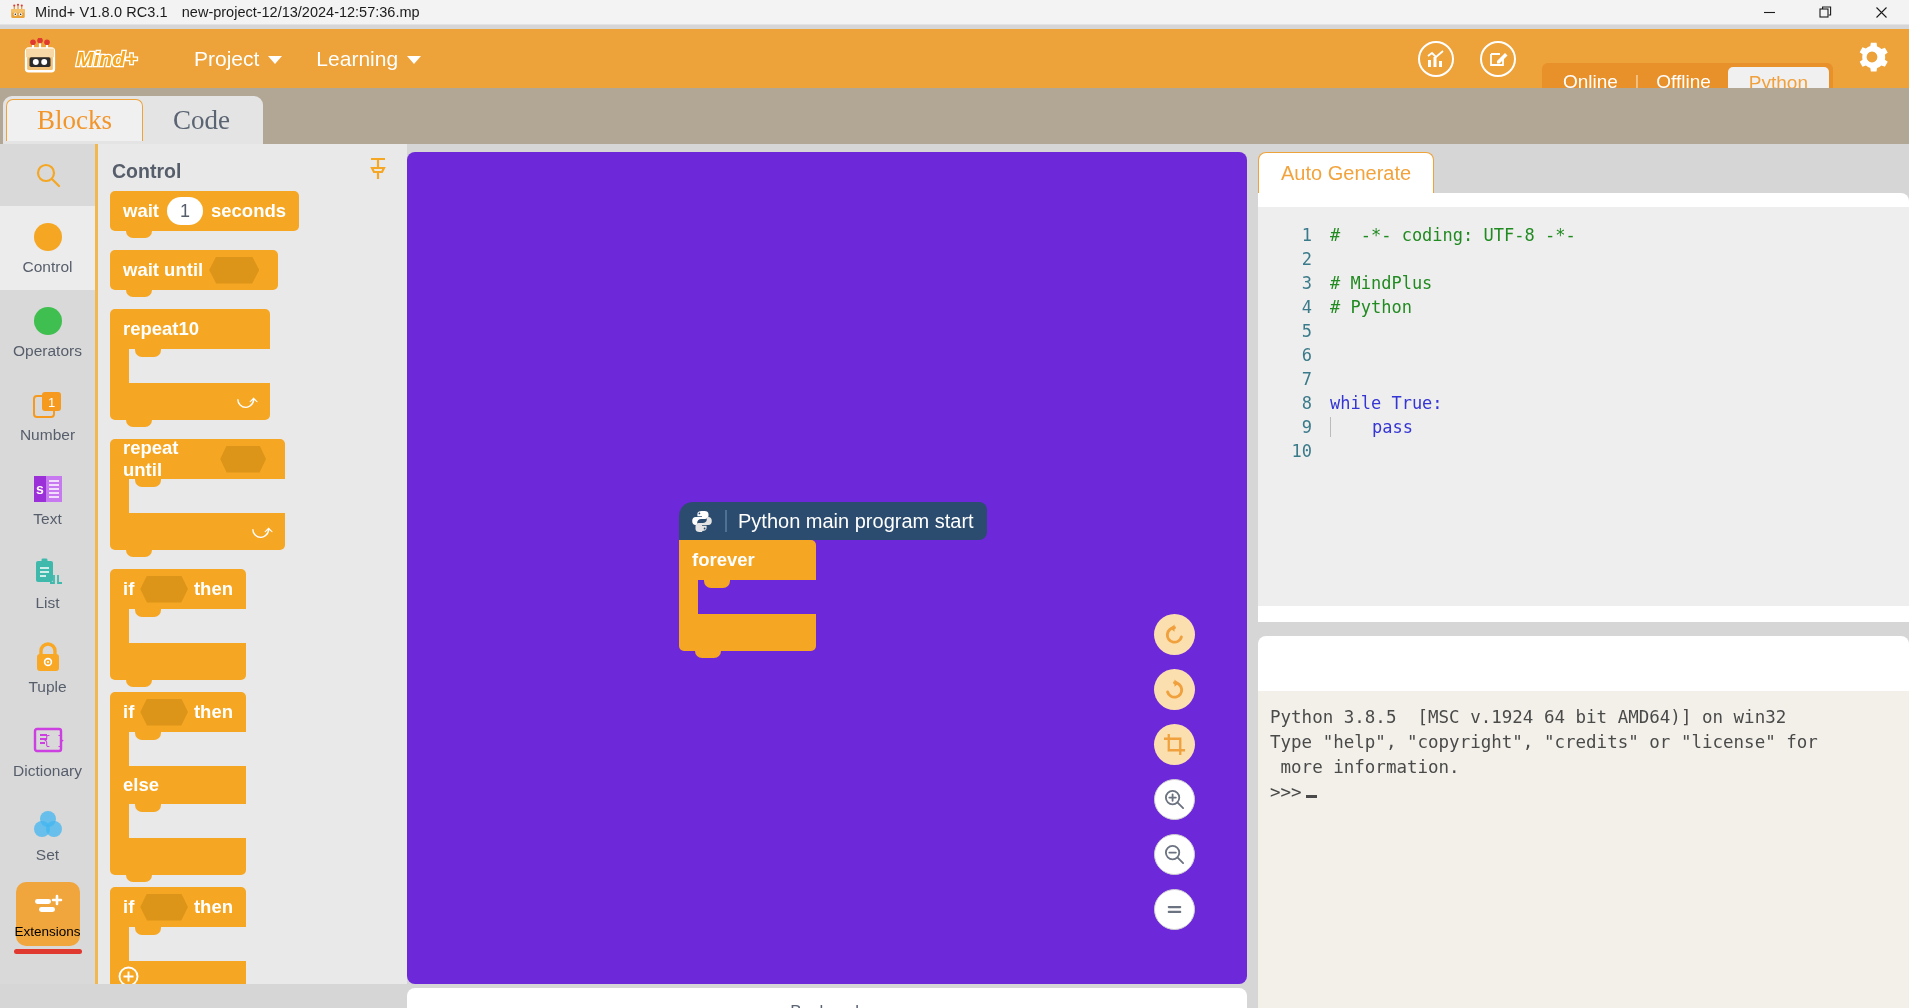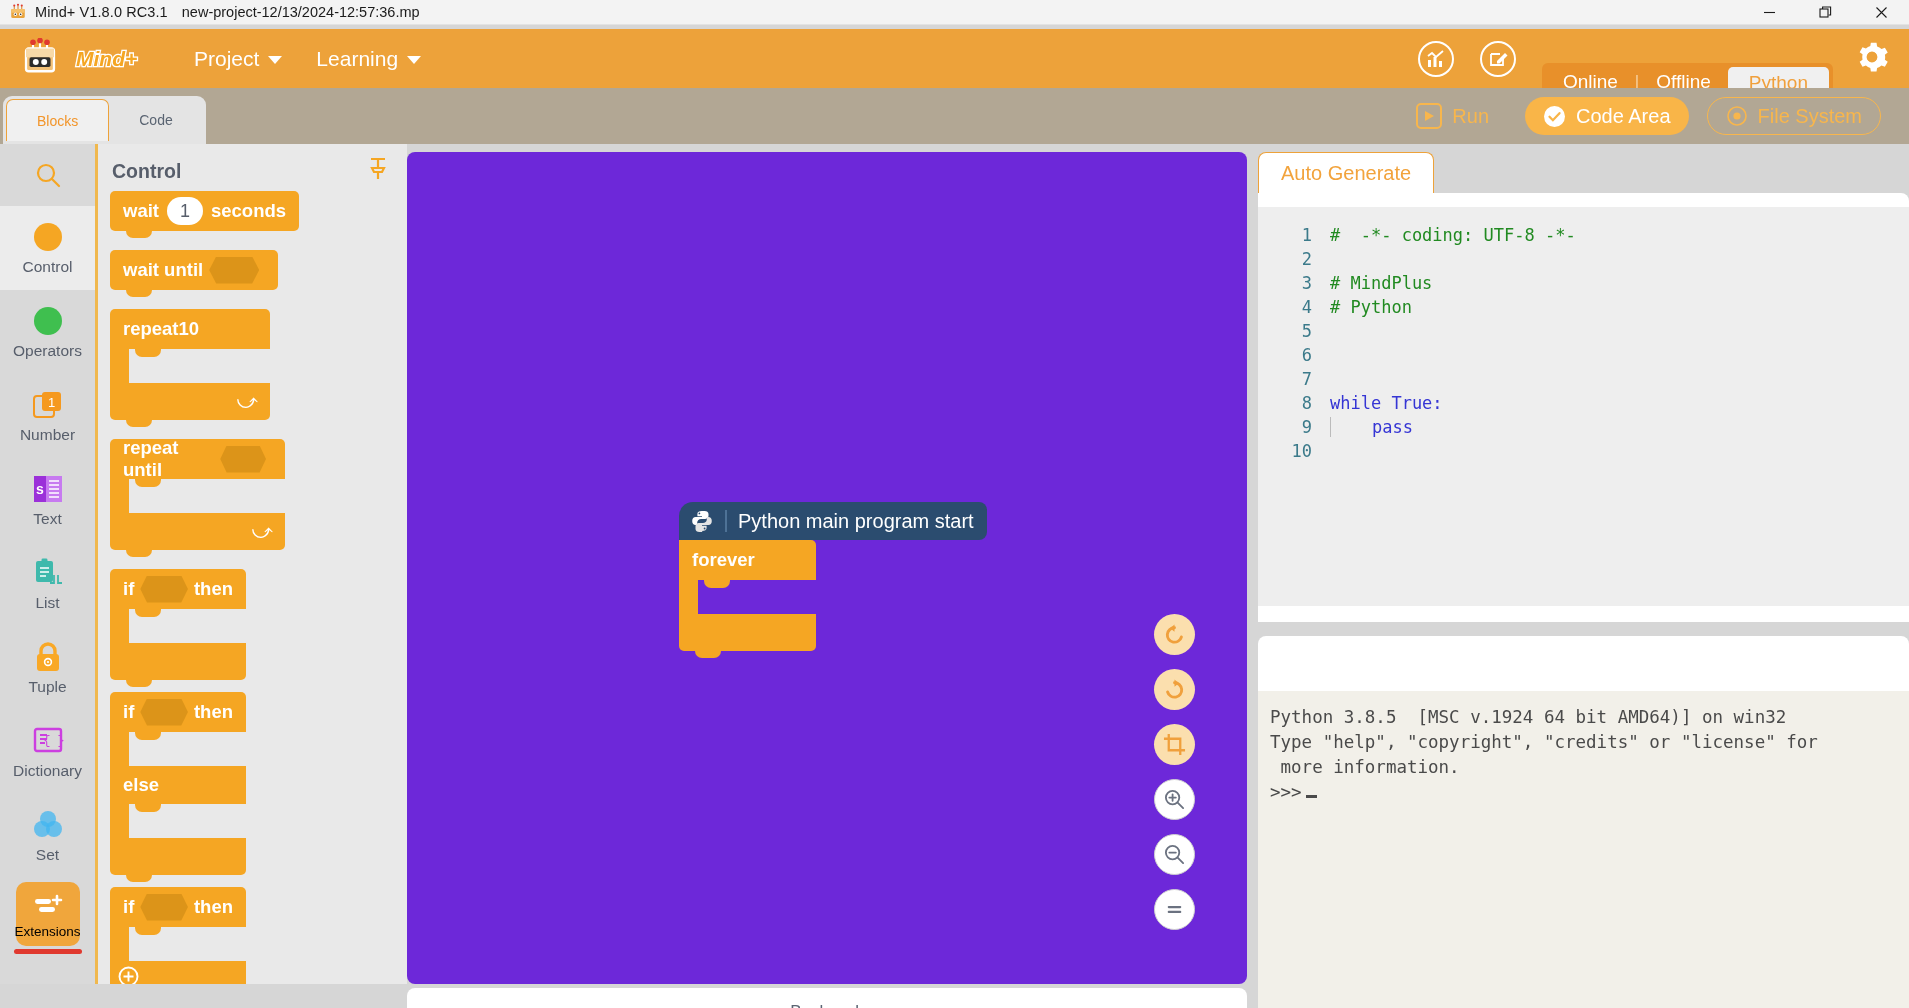--- a/index.html
+++ b/index.html
@@ -62,22 +62,23 @@
     position: absolute; top: 88px; left: 0; width: 1909px; height: 56px;
     background: #b2a794;
   }
   .tabgroup {
     position: absolute; left: 3px; top: 8px; height: 48px;
     background: #e4e4e4; border-radius: 9px 9px 0 0; display: flex; align-items: stretch;
     padding: 3px; gap: 0;
   }
   .tab {
     display: flex; align-items: center; justify-content: center;
-    font-size: 14px; padding: 0 30px; border-radius: 7px 7px 0 0; cursor: pointer;
+    font-size: 27px; padding: 0 30px; border-radius: 7px 7px 0 0; cursor: pointer;
     color: #5a6472;
+    font-family: Liberation Serif, serif;
   }
   .tab.active { background: #f0f0f0; color: #f2952a; border: 1.5px solid #eda23a; border-bottom: none; }
   .rightbtns { position: absolute; right: 28px; top: 0; height: 56px; display: flex; align-items: center; gap: 18px; }
   .rb {
     display: flex; align-items: center; gap: 10px; font-size: 20px;
     color: #f8b64c; cursor: pointer; padding: 0 18px; height: 38px; border-radius: 19px;
   }
   .rb.outline-sq { border: none; }
   .rb.filled { background: #f9b548; color: #fff; }
   .rb.outline { border: 1.5px solid #f8b64c; }
@@ -316,44 +317,20 @@
         <circle cx="12" cy="12" r="3.6" fill="#eda23a"></circle>
       </svg>
     </div>
   </div>
 
   <div class="subbar">
     <div class="tabgroup">
       <div class="tab active">Blocks</div>
       <div class="tab">Code</div>
     </div>
-    <div class="rightbtns">
-      <div class="rb outline-sq">
-        <span class="play-sq">
-          <svg width="11" height="12" viewBox="0 0 11 12">
-              <path d="M1 1l9 5-9 5z" fill="#f8b64c"></path>
-            </svg>
-        </span>
-        <span>Run</span>
-      </div>
-      <div class="rb filled">
-        <svg width="23" height="23" viewBox="0 0 23 23">
-          <circle cx="11.5" cy="11.5" r="10.5" fill="#fff"></circle>
-          <path d="M6.5 11.8l3.4 3.4 6.6-7" stroke="#f9b548" stroke-width="2.3" fill="none" stroke-linecap="round"></path>
-        </svg>
-        <span>Code Area</span>
-      </div>
-      <div class="rb outline">
-        <svg width="22" height="22" viewBox="0 0 22 22">
-          <circle cx="11" cy="11" r="9" fill="none" stroke="#f8b64c" stroke-width="1.6"></circle>
-          <circle cx="11" cy="11" r="3.6" fill="#f8b64c"></circle>
-        </svg>
-        <span>File System</span>
-      </div>
-    </div>
   </div>
 
   <div class="rail">
     <div class="rail-search">
       <svg width="30" height="30" viewBox="0 0 30 30">
         <circle cx="13" cy="13" r="8" fill="none" stroke="#f5a623" stroke-width="2.2"></circle>
         <path d="M19 19l7 7" stroke="#f5a623" stroke-width="2.2" stroke-linecap="round"></path>
       </svg>
     </div>
 

